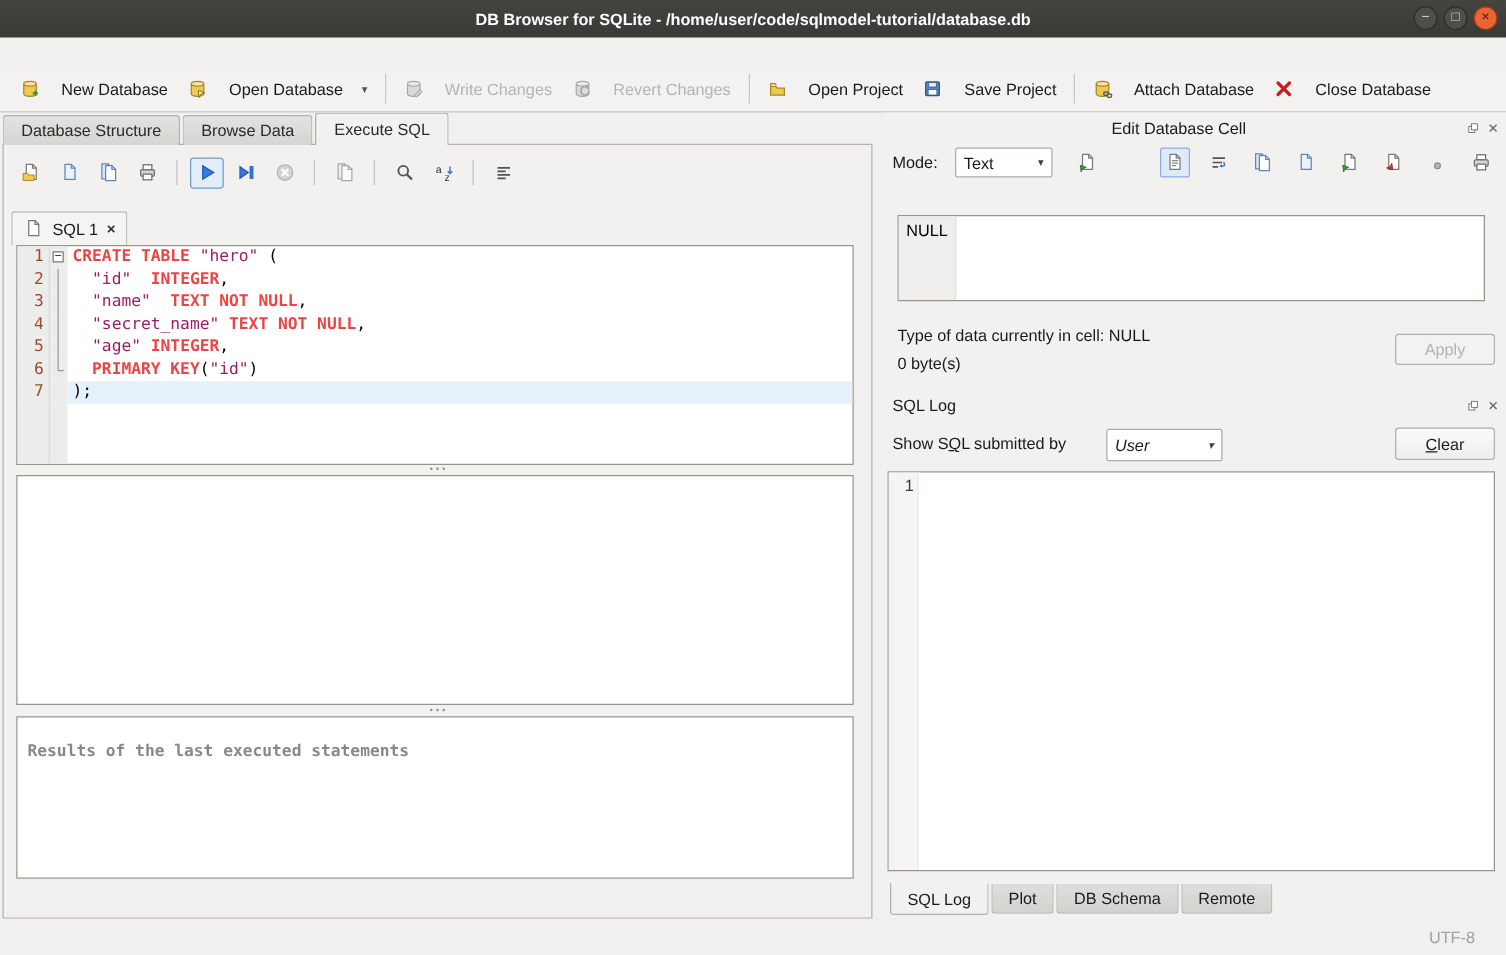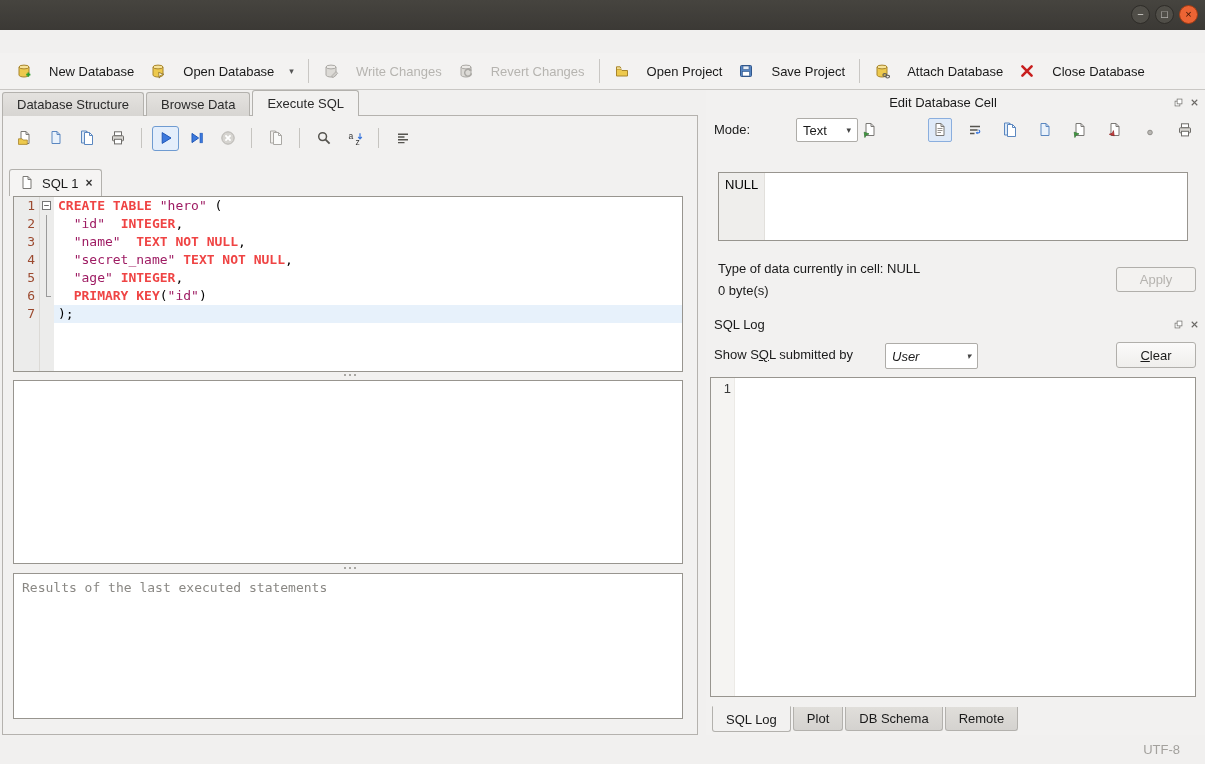--- a/index.html
+++ b/index.html
@@ -106,23 +106,23 @@
   .ed-row.current .ed-code { background:#e7f1fb; }
   .tk-kw { color:#ef4444; font-weight:bold; }
   .tk-id { color:#9e1c63; }
   .tk-pl { color:#000; }
 
   .hsplit { position:absolute; left:50%; transform:translateX(-50%); display:flex; gap:3px; }
   .hsplit i { width:2px; height:2px; background:#908e8a; border-radius:50%; }
 
   .grid-empty { position:absolute; left:10px; right:14px; top:264px; height:184px; background:#fff; border:1px solid #98958f; }
   .results-box {
-    position:absolute; left:10px; right:14px; top:457px; height:146px;
+    position:absolute; left:10px; right:14px; top:457px; height:130px;
     background:#fff; border:1px solid #98958f;
-    font-family:"DejaVu Sans Mono", monospace; color:#8a8884; padding:6px 8px;
+    font-family:"DejaVu Sans Mono", monospace; color:#8a8884; padding:20px 8px;font-weight:bold;
   }
 
   .tooltip {
     position:absolute; left:168px; top:72px; z-index:99;
     background:#ffffdc; border:1px solid #5d5d5d; padding:4px 7px; color:#000;
     white-space:nowrap;
   }
 
   
   .right-panel { position:absolute; left:706px; right:0; top:90px; bottom:29px; background:#f2f1f0; }
@@ -181,20 +181,21 @@
   
   .statusbar { position:absolute; left:0; right:0; bottom:0; height:29px; background:#f1f0ef; }
   .statusbar .encoding { position:absolute; right:25px; top:7px; color:#a3a19d; }
 </style>
 </head>
 <body>
 
 <div class="app">
 
   <div class="titlebar">
+    <div class="title">DB Browser for SQLite - /home/user/code/sqlmodel-tutorial/database.db</div>
     <div class="win-controls">
       <div class="win-btn"><span>−</span></div>
       <div class="win-btn"><span>□</span></div>
       <div class="win-btn close"><span>×</span></div>
     </div>
   </div>
 
 
   <div class="toolbar" id="toolbar">
       <div class="tb-item">
@@ -475,21 +476,21 @@
           <span class="mini-btn">
             <svg viewBox="0 0 16 16">
               <path d="M4 4l8 8M12 4l-8 8" stroke="#6b6965" stroke-width="1.6"></path>
             </svg>
           </span>
         </span>
     </div>
 
     <div>
       <span style="position:absolute; left:8px; top:32px;">Mode:</span>
-      <div class="combo" style="left:58px; top:28px; width:62px; height:24px;margin-left:32px;">
+      <div class="combo" style="left:58px; top:28px; width:78px; height:24px;">
         <span>Text</span>
         <span class="combo-arrow">▾</span>
       </div>
       <div class="ec-mode-btn" style="top:28px;" id="ec-mode-btn">
           <span class="ic">
             <svg viewBox="0 0 16 16">
               <path d="M4 1.5h5l3 3v9h-8z" fill="#fff" stroke="#7a7875"></path>
               <path d="M9 1.5v3h3" fill="none" stroke="#7a7875"></path>
               <path d="M2.2 10.2l4.8 1.7-3.1 1.1-1 2.5z" fill="#3f9e3f" stroke="#2a6e2a" stroke-width="0.7"></path>
             </svg>

